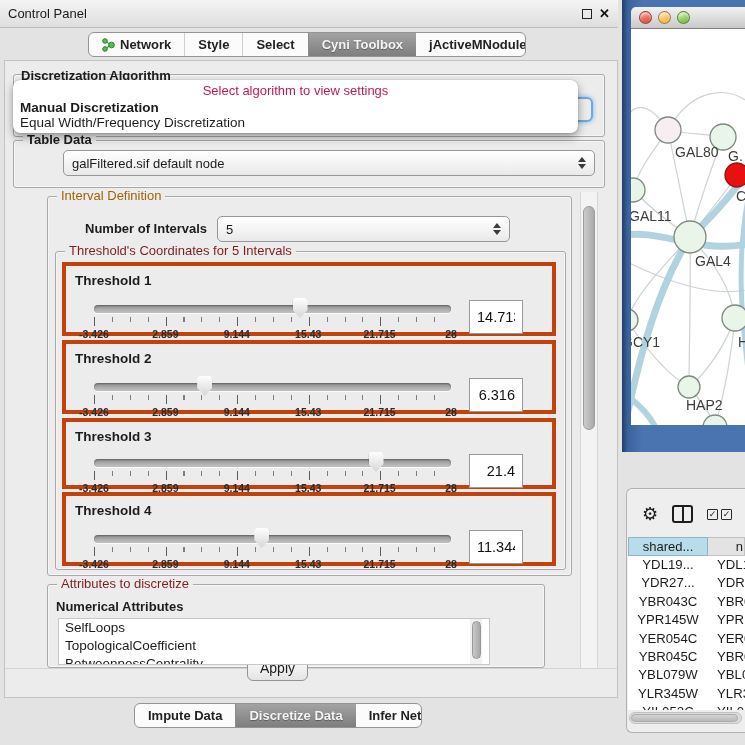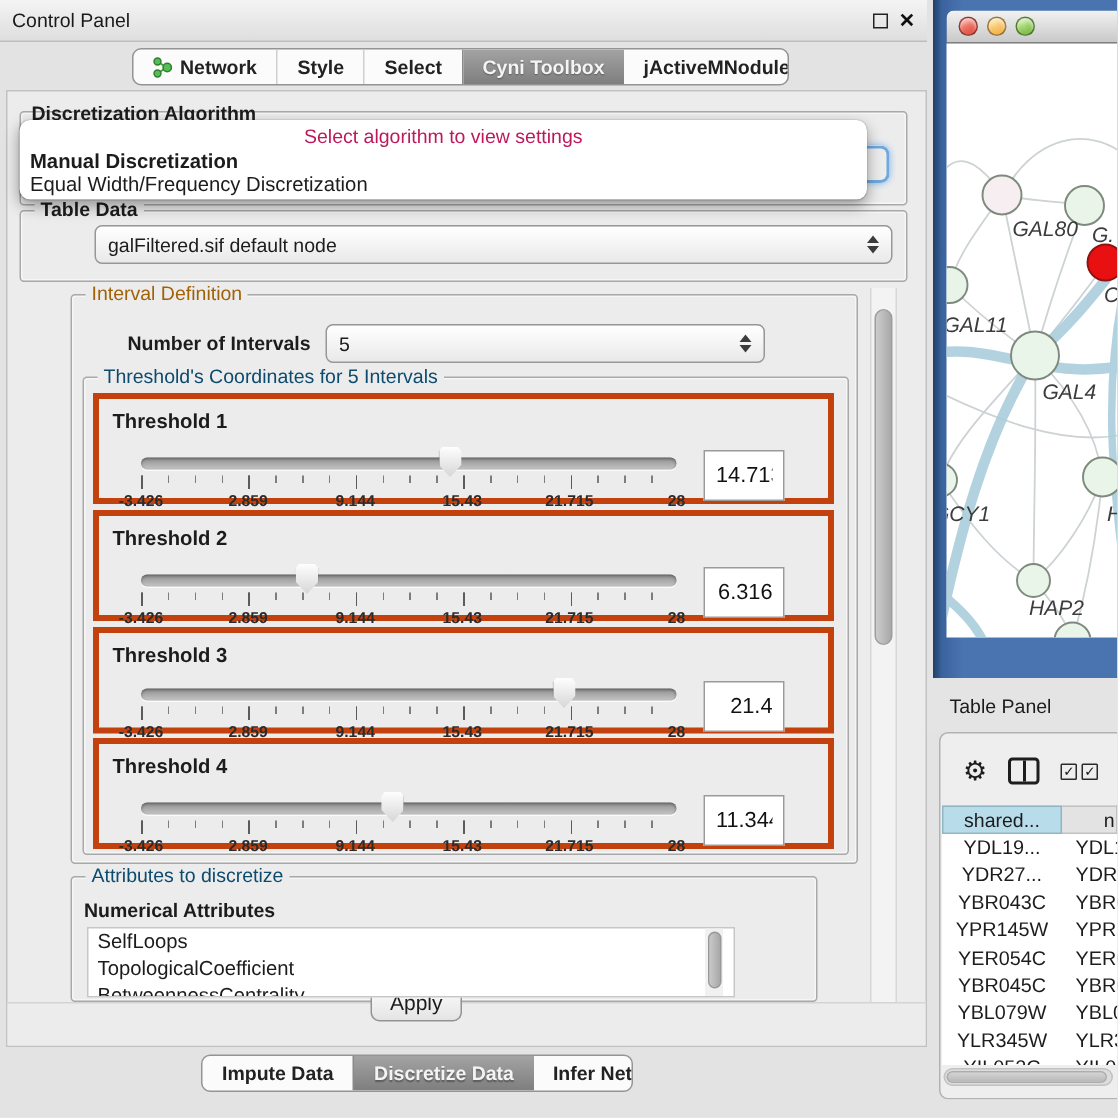--- a/index.html
+++ b/index.html
@@ -29,21 +29,21 @@
 
   .content-panel { position:absolute; left:4px; top:60px; width:614px; height:638px;
     background:#ececec; border:1px solid #c2c2c2; }
 
   
   .group { position:absolute; border:1px solid #a9a9a9; border-radius:3px;
     box-shadow:inset 0 0 0 1px rgba(255,255,255,.55); }
   .group-label { position:absolute; top:-9px; left:9px; background:#ececec; padding:0 4px;
     font-size:13px; white-space:nowrap; }
   .lbl-green { color:#a16207; }
-  .lbl-blue { color:#0c4a6e; }
+  .lbl-blue { color:#7f1d1d; }
   .lbl-dark { color:#1c1c1c; font-weight:600; }
 
   
   .combo { position:absolute; background:linear-gradient(#ffffff,#e9e9e9); border:1px solid #979797;
     border-radius:5px; display:flex; align-items:center; padding:0 8px; height:26px; }
   .combo .val { flex:1; white-space:nowrap; overflow:hidden; }
   .stepper { display:flex; flex-direction:column; align-items:center; gap:2px; margin-left:6px; }
   .arr-up { width:0; height:0; border-left:4px solid transparent; border-right:4px solid transparent;
     border-bottom:5px solid #3b3b3b; }
   .arr-dn { width:0; height:0; border-left:4px solid transparent; border-right:4px solid transparent;
@@ -106,21 +106,21 @@
   .net-frame { position:absolute; left:622px; top:0; width:123px; height:452px;
     background:linear-gradient(90deg,#223f66 0px,#3a639e 6px,#4a74b0 20px,#4a74b0); }
   .net-titlebar { position:absolute; left:631px; top:7px; width:114px; height:22px;
     background:linear-gradient(#f2f2f2,#c9c9c9); border-bottom:1px solid #7f7f7f;
     border-radius:5px 0 0 0; display:flex; align-items:center; padding-left:8px; gap:6px; }
   .light { width:13px; height:13px; border-radius:50%; border:1px solid rgba(0,0,0,.35);
     box-shadow:inset 0 2px 3px rgba(255,255,255,.7); }
   .light.red { background:radial-gradient(circle at 35% 30%, #f08678, #dd3d32); }
   .light.yellow { background:radial-gradient(circle at 35% 30%, #fbd88a, #efa431); }
   .light.green { background:radial-gradient(circle at 35% 30%, #b9e48b, #67ad2a); }
-  .net-canvas { position:absolute; left:631px; top:29px; width:114px; height:396px; background:#fff; overflow:hidden;font-style:italic; }
+  .net-canvas { position:absolute; left:631px; top:29px; width:114px; height:396px; background:#fff; overflow:hidden; }
 
   
   .tablepanel-bar { position:absolute; left:618px; top:452px; width:127px; height:36px;
     background:#e4e4e4; display:flex; align-items:center; padding-left:15px; }
   .tp-inner { position:absolute; left:626px; top:488px; width:119px; height:245px;
     background:#eeeeee; border:1px solid #b2b2b2; border-radius:6px 0 0 6px; border-right:none; }
   .tp-toolbar { position:absolute; left:628px; top:500px; width:117px; height:28px;
     display:flex; align-items:center; gap:14px; padding-left:14px; }
   .gear { font-size:18px; line-height:18px; color:#1d1d1d; }
   .colicon { width:21px; height:18px; border:2px solid #1d1d1d; border-radius:3px; position:relative; }
@@ -385,23 +385,20 @@
         <text x="105" y="172">C</text>
         <text x="-2" y="192">GAL11</text>
         <text x="64" y="237">GAL4</text>
         <text x="-9" y="318">GCY1</text>
         <text x="107" y="318">H</text>
         <text x="55" y="381">HAP2</text>
       </g>
     </svg>
   </div>
 
-  <div class="tablepanel-bar">
-    <span>Table Panel</span>
-  </div>
   <div class="tp-inner"></div>
   <div class="tp-toolbar">
     <span class="gear">⚙</span>
     <span class="colicon"></span>
     <span class="checks">
       <span class="chk">✓</span>
       <span class="chk">✓</span>
     </span>
   </div>
 

